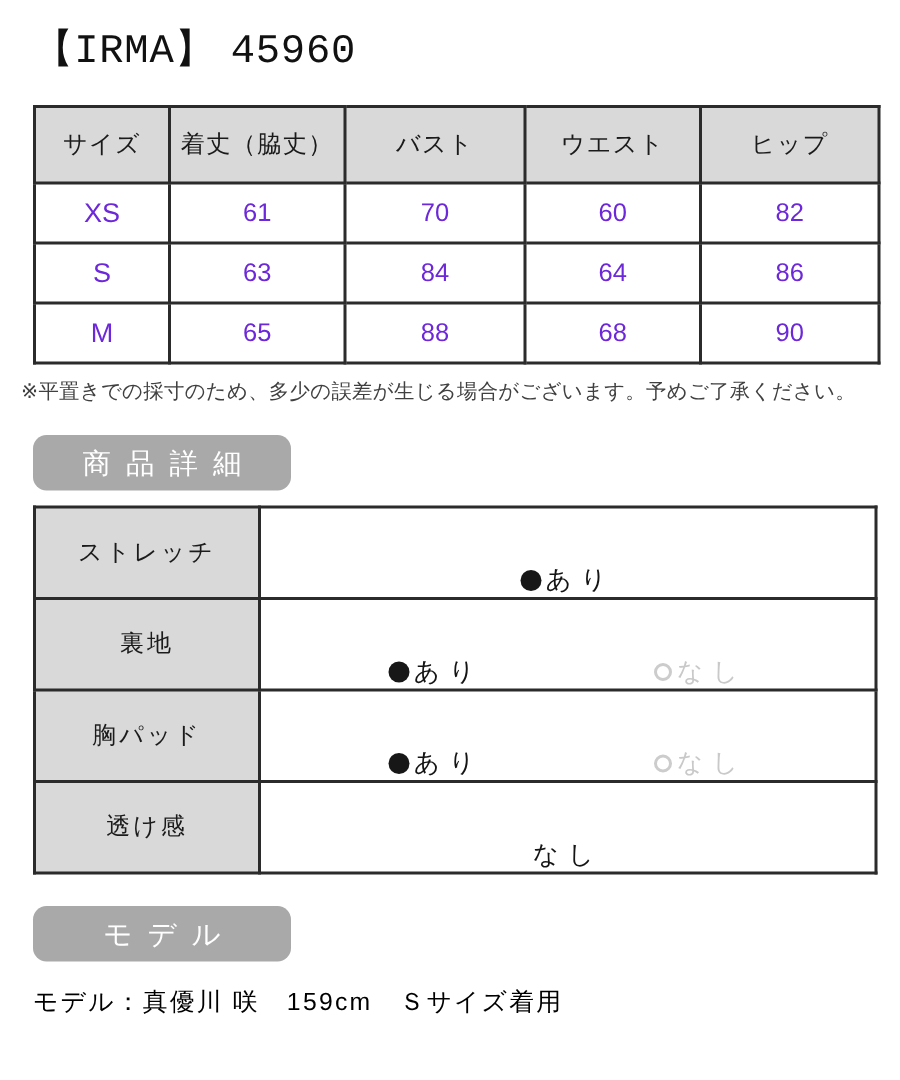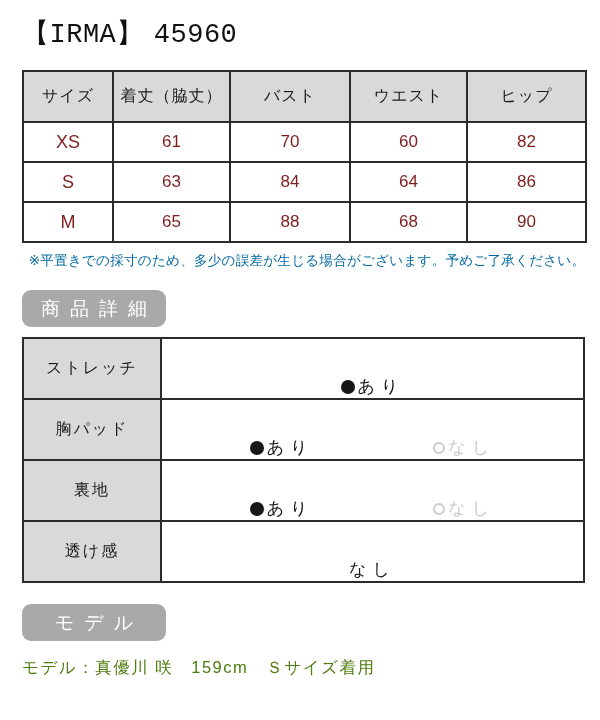--- a/index.html
+++ b/index.html
@@ -45,36 +45,35 @@
     vertical-align: middle;
     padding: 0;
   }
   table.size th {
     background: var(--table-header-bg);
     font-weight: normal;
     font-size: 16px;
     height: 51px;
     letter-spacing: 1px;
   }
-  table.size td { height: 40px; font-size: 17px; color: #7f1d1d; }
+  table.size td { height: 40px; font-size: 17px; color: #6d28d9; }
   table.size td.size-name { font-size: 18px; }
 
   
   .note {
     margin: 9px 0 0 -8px;
     font-size: 13.6px;
     letter-spacing: 0.2px;
-    color: #0369a1;
-    text-align: center;
+    color: #404040;
   }
 
   
   .badge {
     margin-top: 20px;
-    width: 144px;
+    width: 172px;
     height: 37px;
     background: var(--badge-bg);
     border-radius: 9px;
     color: #ffffff;
     font-size: 19px;
     letter-spacing: 10px;
     text-indent: 10px;
     display: flex;
     align-items: center;
     justify-content: center;
@@ -88,21 +87,21 @@
     margin-top: 10px;
     table-layout: fixed;
   }
   table.details td {
     border: 2px solid var(--border);
     padding: 0;
     height: 44px;
     vertical-align: middle;
   }
   table.details td.lab {
-    width: 138px;
+    width: 150px;
     background: var(--table-header-bg);
     text-align: center;
     font-size: 16px;
     letter-spacing: 2px;
     color: #1b1b1b;
   }
   .opts {
     display: flex;
     justify-content: space-around;
     align-items: center;
@@ -126,21 +125,21 @@
     flex: none;
   }
   .mark.filled { background: #171717; }
   .mark.empty  { width: 12px; height: 12px; border: 2px solid #cccccc; background: #fff; }
 
   
   .model-info {
     margin-top: 16px;
     font-size: 16.5px;
     letter-spacing: 1.5px;
-    color: #4d7c0f;
+    color: #000000;
   }
 </style>
 </head>
 <body>
 
 <div class="wrap">
 
   <h1 class="title"><span>【IRMA】</span><span class="num">45960</span></h1>
 
   <table class="size">
@@ -196,36 +195,36 @@
         <td class="val">
             <div class="opts">
               <span class="opt sel">
                 <span class="mark filled"></span>
                 <span class="txt">あり</span>
               </span>
             </div>
           </td>
       </tr>
       <tr>
-        <td class="lab">胸パッド</td>
+        <td class="lab">裏地</td>
         <td class="val">
             <div class="opts">
               <span class="opt sel">
                 <span class="mark filled"></span>
                 <span class="txt">あり</span>
               </span>
               <span class="opt unsel">
                 <span class="mark empty"></span>
                 <span class="txt">なし</span>
               </span>
             </div>
           </td>
       </tr>
       <tr>
-        <td class="lab">裏地</td>
+        <td class="lab">胸パッド</td>
         <td class="val">
             <div class="opts">
               <span class="opt sel">
                 <span class="mark filled"></span>
                 <span class="txt">あり</span>
               </span>
               <span class="opt unsel">
                 <span class="mark empty"></span>
                 <span class="txt">なし</span>
               </span>

